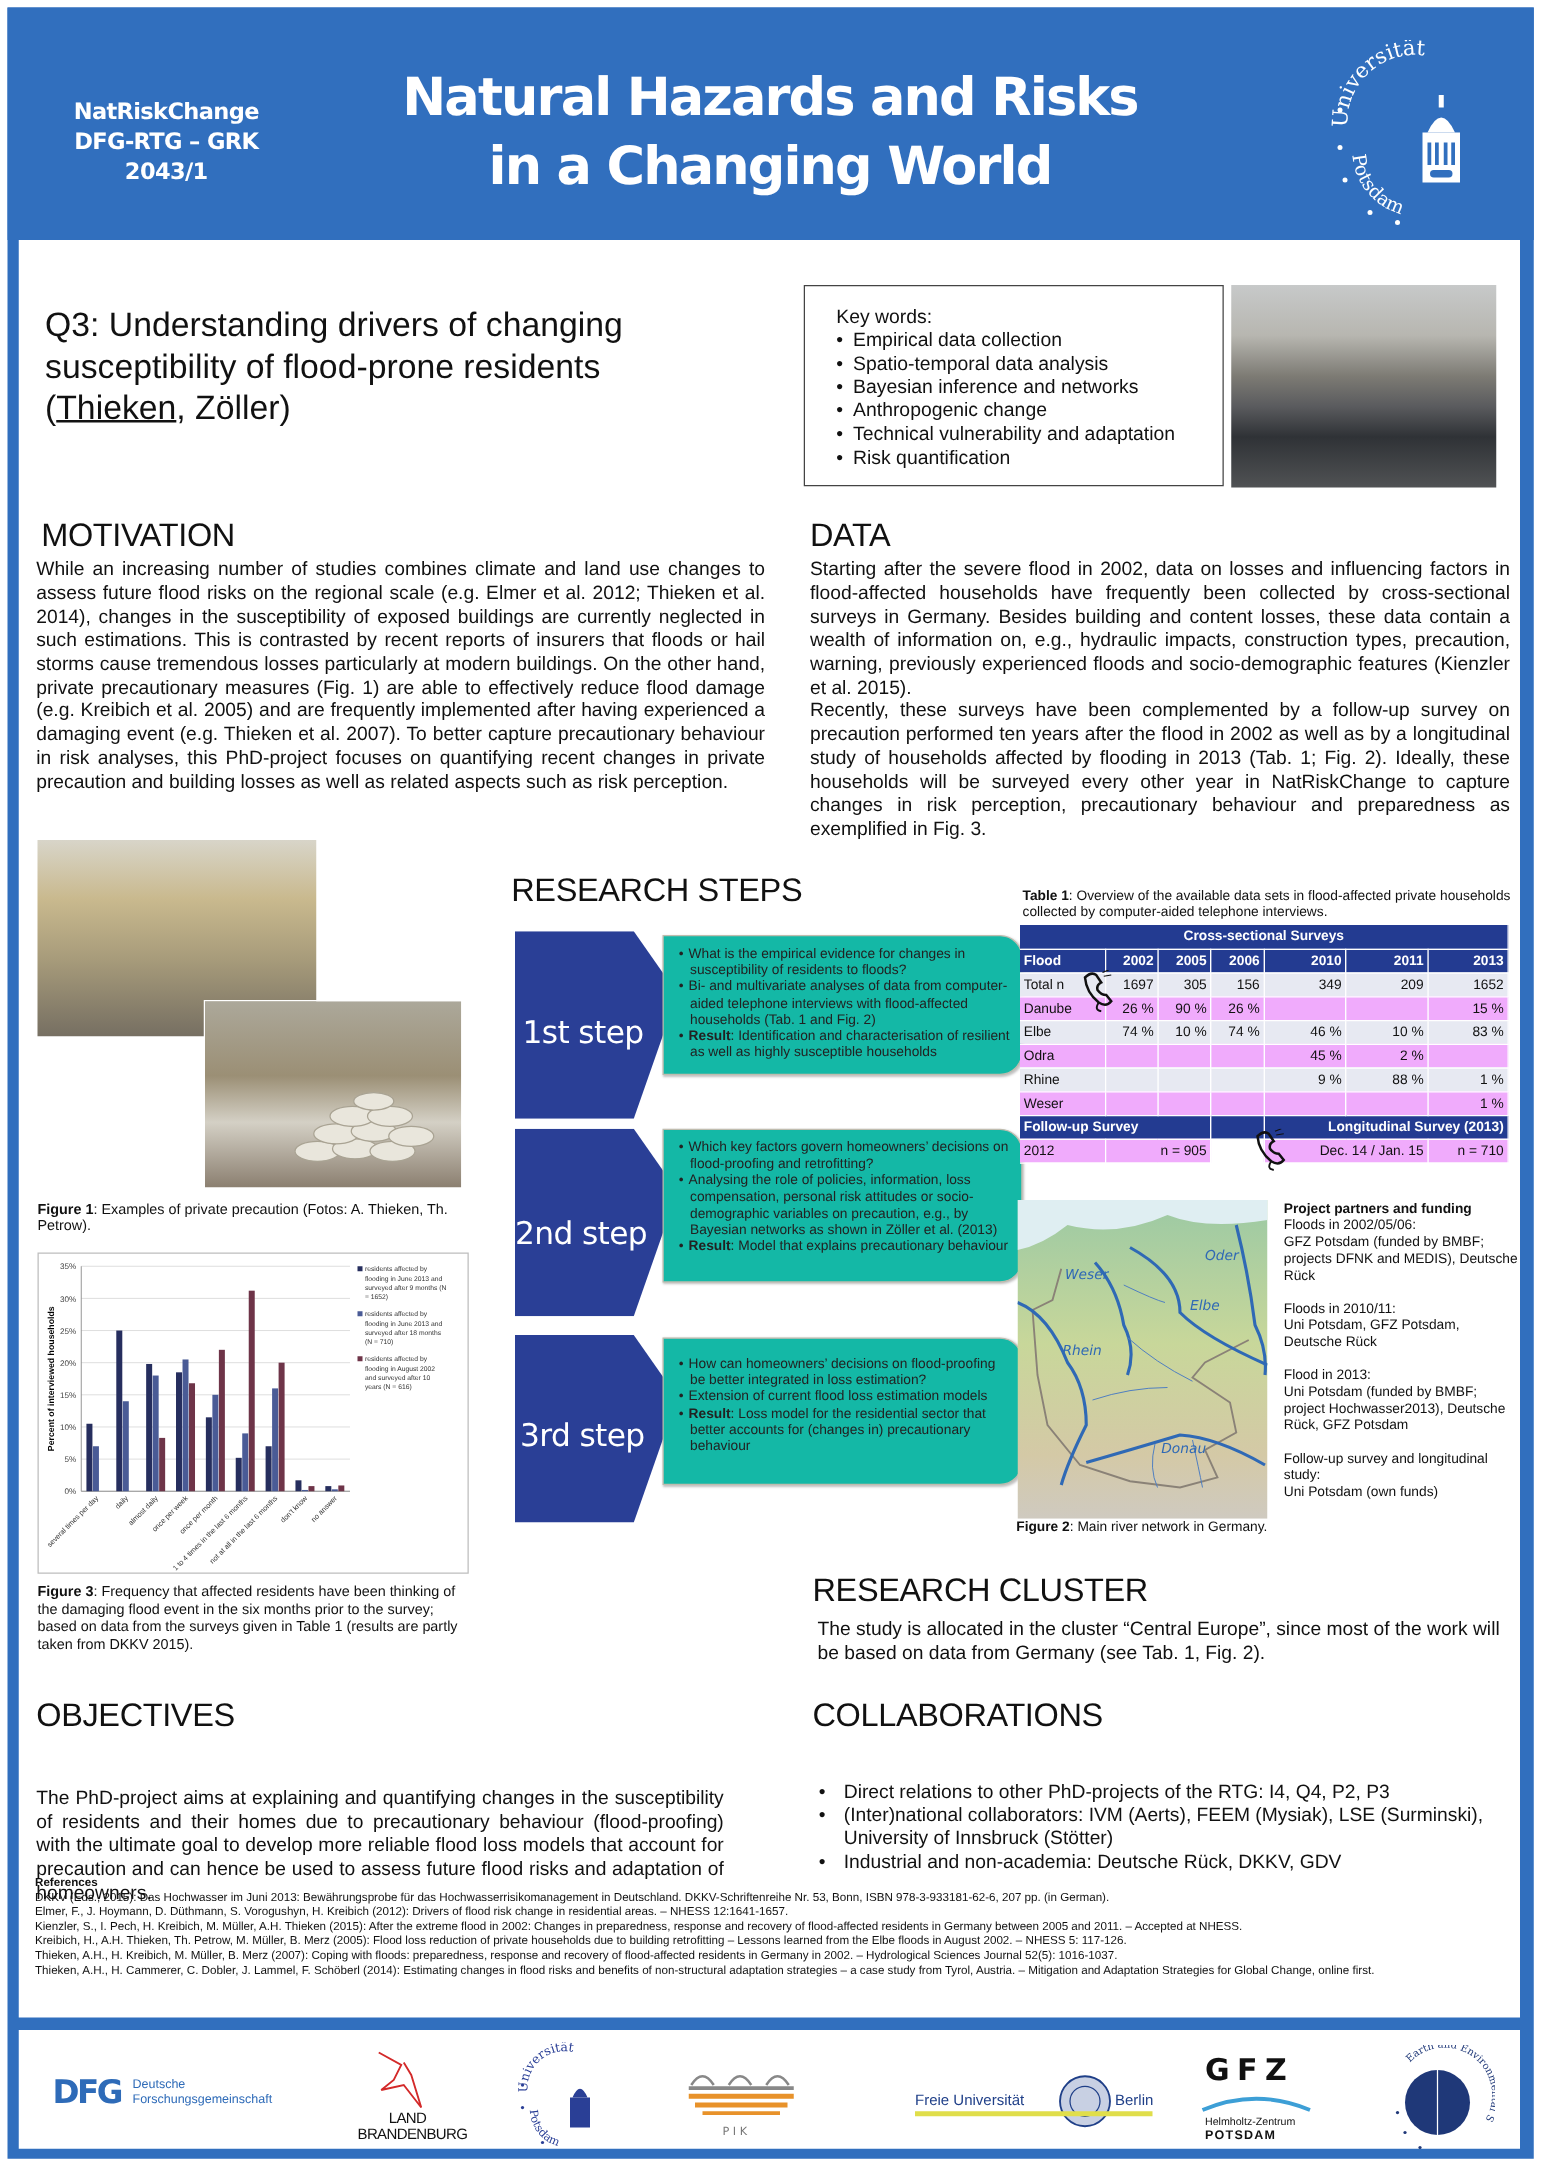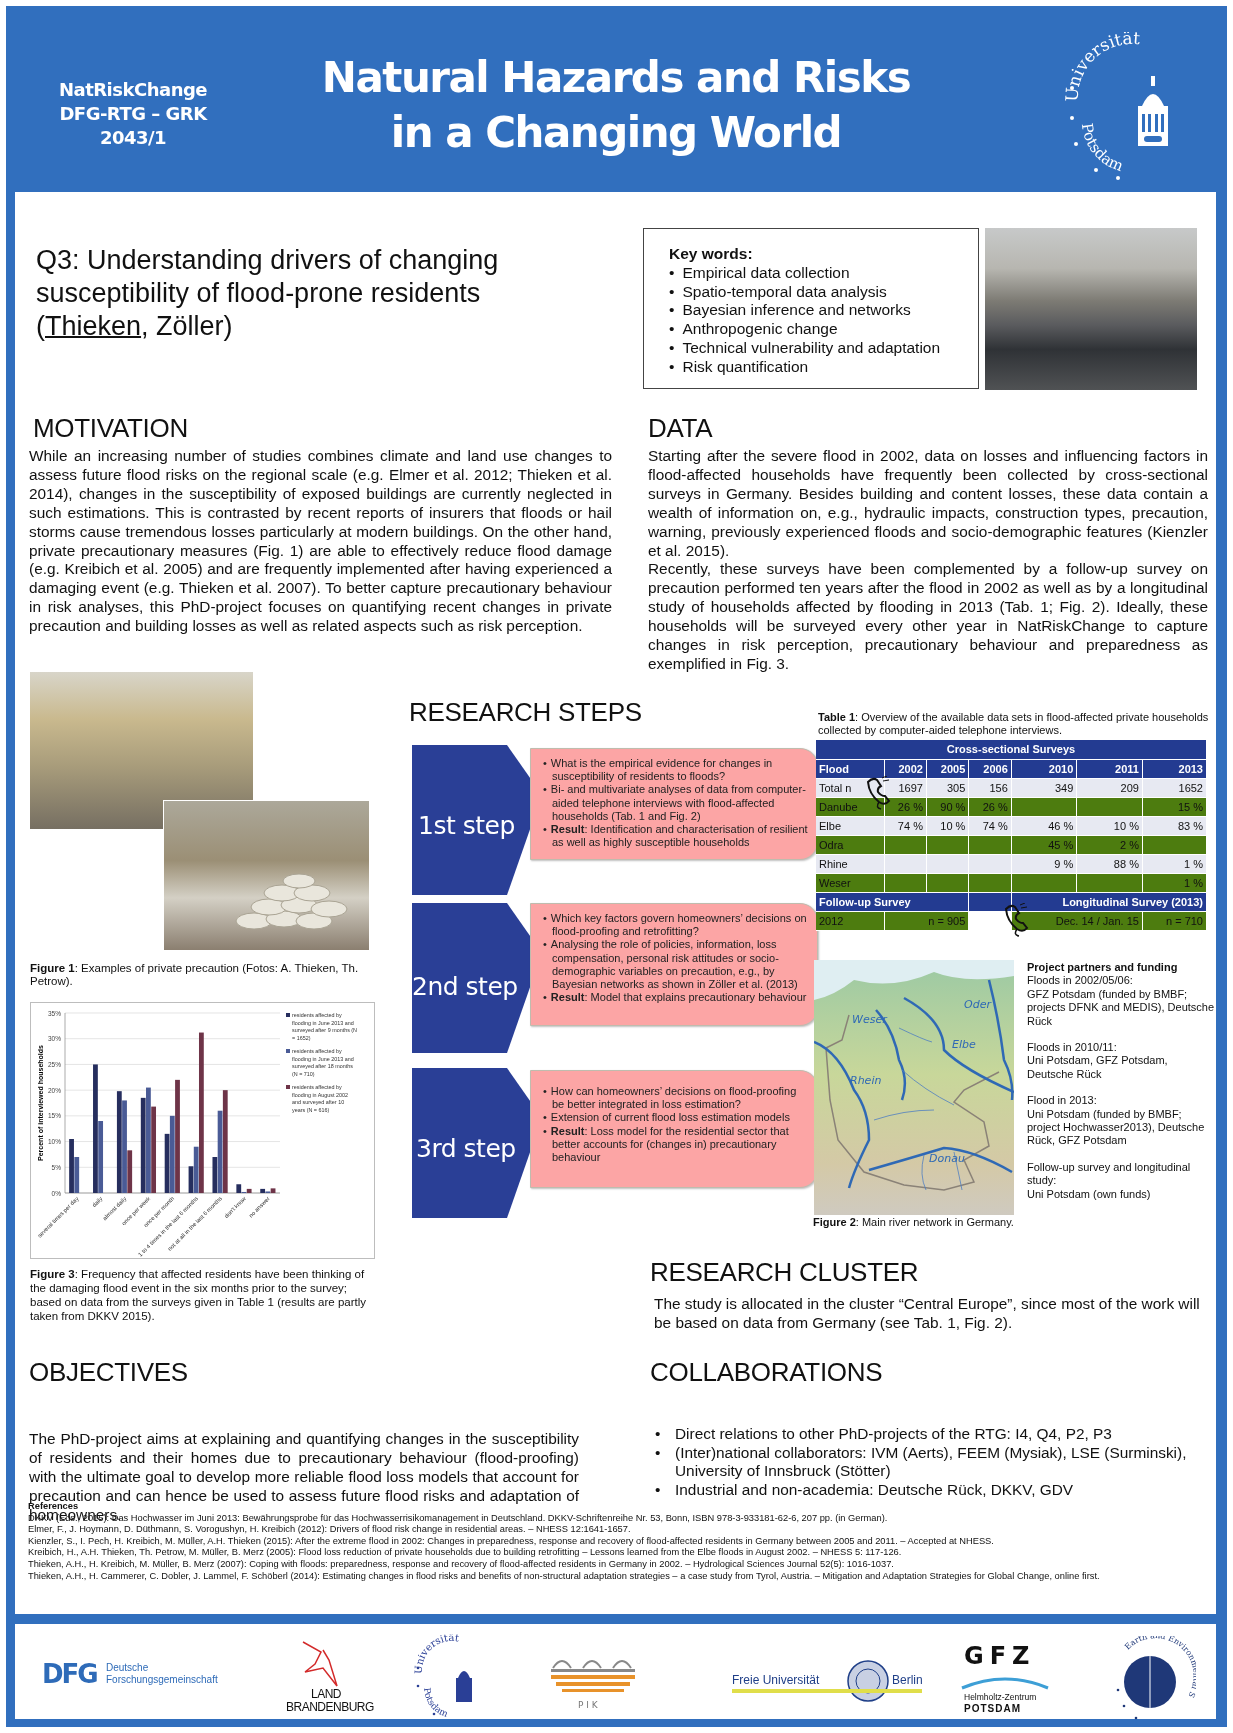--- a/index.html
+++ b/index.html
@@ -14,21 +14,21 @@
 
   .hdr-left { position: absolute; left: 52px; top: 72px; width: 150px; color: #fff; font-weight: bold; font-size: 18px; line-height: 24px; text-align: center; font-family: "DejaVu Sans", sans-serif; letter-spacing: -0.5px; }
   .hdr-title { position: absolute; left: 300px; top: 44px; width: 620px; color: #fff; font-weight: bold; font-size: 42px; line-height: 55px; text-align: center; font-family: "DejaVu Sans", sans-serif; letter-spacing: -1.5px; }
   .hdr-logo { position: absolute; left: 1052px; top: 26px; width: 140px; height: 150px; }
 
   .abs { position: absolute; }
   .proj-title { left: 36px; top: 244px; width: 600px; font-size: 27px; line-height: 33px; font-weight: normal; }
   .proj-title u { text-decoration: underline; text-decoration-thickness: 2px; }
 
   .keywords { left: 643px; top: 228px; width: 336px; height: 161px; border: 1px solid #444; padding: 16px 0 0 25px; font-size: 15.5px; line-height: 18.8px; }
-  .keywords .kw-title { font-weight: bold; }
+  .keywords .kw-title { font-weight: normal; }
   .keywords ul { list-style: none; }
   .keywords li::before { content: "\2022"; margin-right: 8px; }
 
   .photo { background: #888; }
   #photo-top { left: 985px; top: 228px; width: 212px; height: 162px; background: linear-gradient(180deg,#c7c9c9 0%,#b7b6b0 25%,#7d7b74 45%,#5a5b5e 60%,#2f3236 75%,#505254 100%); }
 
   .sec-h { font-size: 26px; line-height: 30px; font-weight: normal; letter-spacing: -0.3px; }
   .body-txt { font-size: 15.4px; line-height: 18.9px; text-align: justify; }
 
   #mot-h { left: 33px; top: 413px; }
@@ -41,33 +41,33 @@
   #photo-f1b { left: 163px; top: 800px; width: 207px; height: 151px; background: linear-gradient(180deg,#aca89a 0%,#9b8f75 40%,#d4d0c5 65%,#8b7f70 100%); border: 1px solid #fff; }
   #fig1-cap { left: 30px; top: 962px; width: 340px; font-size: 11.5px; line-height: 13px; }
 
   
   #chart-box { left: 30px; top: 1002px; width: 345px; height: 257px; border: 1px solid #bdbdbd; background: #fff; }
   #fig3-cap { left: 30px; top: 1267px; width: 345px; font-size: 11.5px; line-height: 14px; }
 
   
   #rs-h { left: 409px; top: 697px; }
   .step-arrow { position: absolute; left: 412px; width: 130px; }
-  .step-box { position: absolute; left: 530px; width: 288px; background: #fca5a5; border: 1px solid #bfbcae; border-radius: 0 18px 18px 0; padding: 8px 8px 8px 12px; font-size: 11px; line-height: 13.2px; color: #222; box-shadow: 1px 1px 2px rgba(0,0,0,0.25); }
+  .step-box { position: absolute; left: 530px; width: 288px; background: #14b8a6; border: 1px solid #bfbcae; border-radius: 0 18px 18px 0; padding: 8px 8px 8px 12px; font-size: 11px; line-height: 13.2px; color: #222; box-shadow: 1px 1px 2px rgba(0,0,0,0.25); }
   .step-box ul { list-style: none; }
   .step-box li { padding-left: 9px; text-indent: -9px; }
   .step-box li::before { content: "\2022"; margin-right: 4px; }
   .step-label { position: absolute; color: #fff; font-size: 25px; font-family: "DejaVu Sans", sans-serif; letter-spacing: -0.5px; }
 
   
   #tab1-cap { left: 818px; top: 711px; width: 400px; font-size: 11px; line-height: 13px; }
   #tab1 { left: 816px; top: 740px; width: 391px; border-collapse: collapse; font-size: 11px; }
   #tab1 td, #tab1 th { height: 19px; padding: 0 3px; border-right: 1px solid #fff; border-bottom: 1px solid #fff; margin-top: 48px; }
   #tab1 .hdr td, #tab1 .hdr th { background: #233b91; color: #fff; font-weight: bold; }
   #tab1 .r-light td { background: #e7e9f2; }
-  #tab1 .r-dark td { background: #4d7c0f; }
+  #tab1 .r-dark td { background: #f0abfc; }
   #tab1 .num { text-align: right; }
 
   
   #map { left: 814px; top: 960px; width: 200px; height: 255px; }
   #fig2-cap { left: 813px; top: 1216px; width: 220px; font-size: 11px; line-height: 13px; }
   #partners { left: 1027px; top: 961px; width: 190px; font-size: 11px; line-height: 13.4px; }
   #partners .ph { font-weight: bold; }
   #partners .blk { margin-bottom: 13px; }
 
   #reg-h { left: 650px; top: 1257px; }

